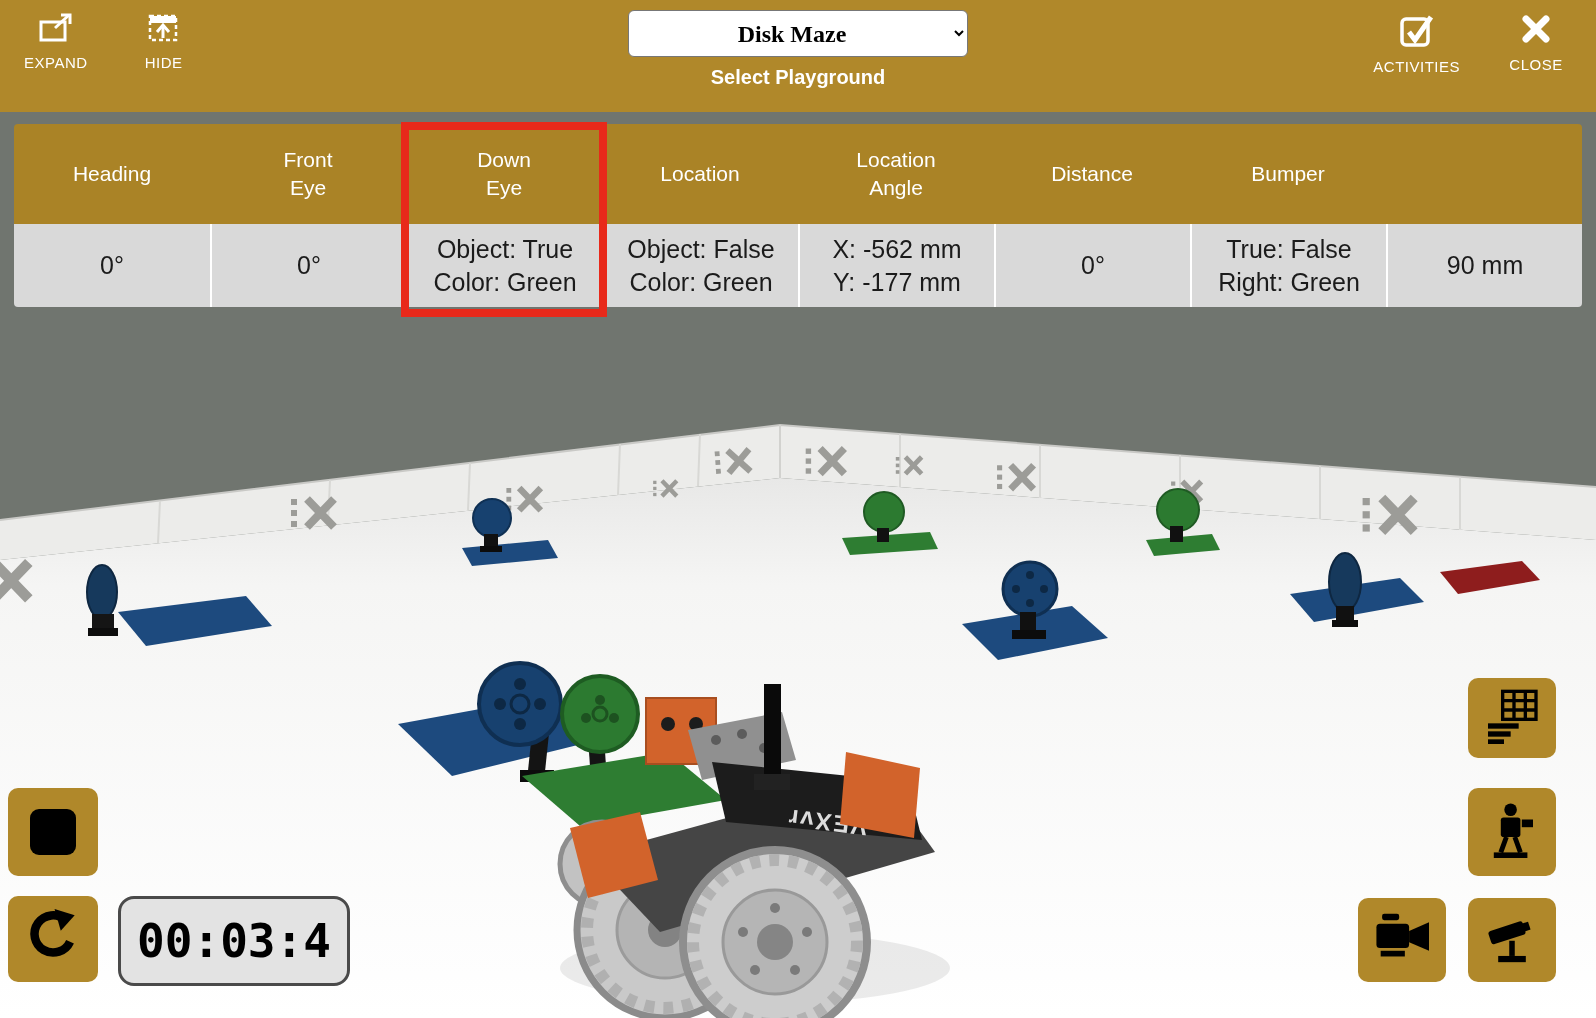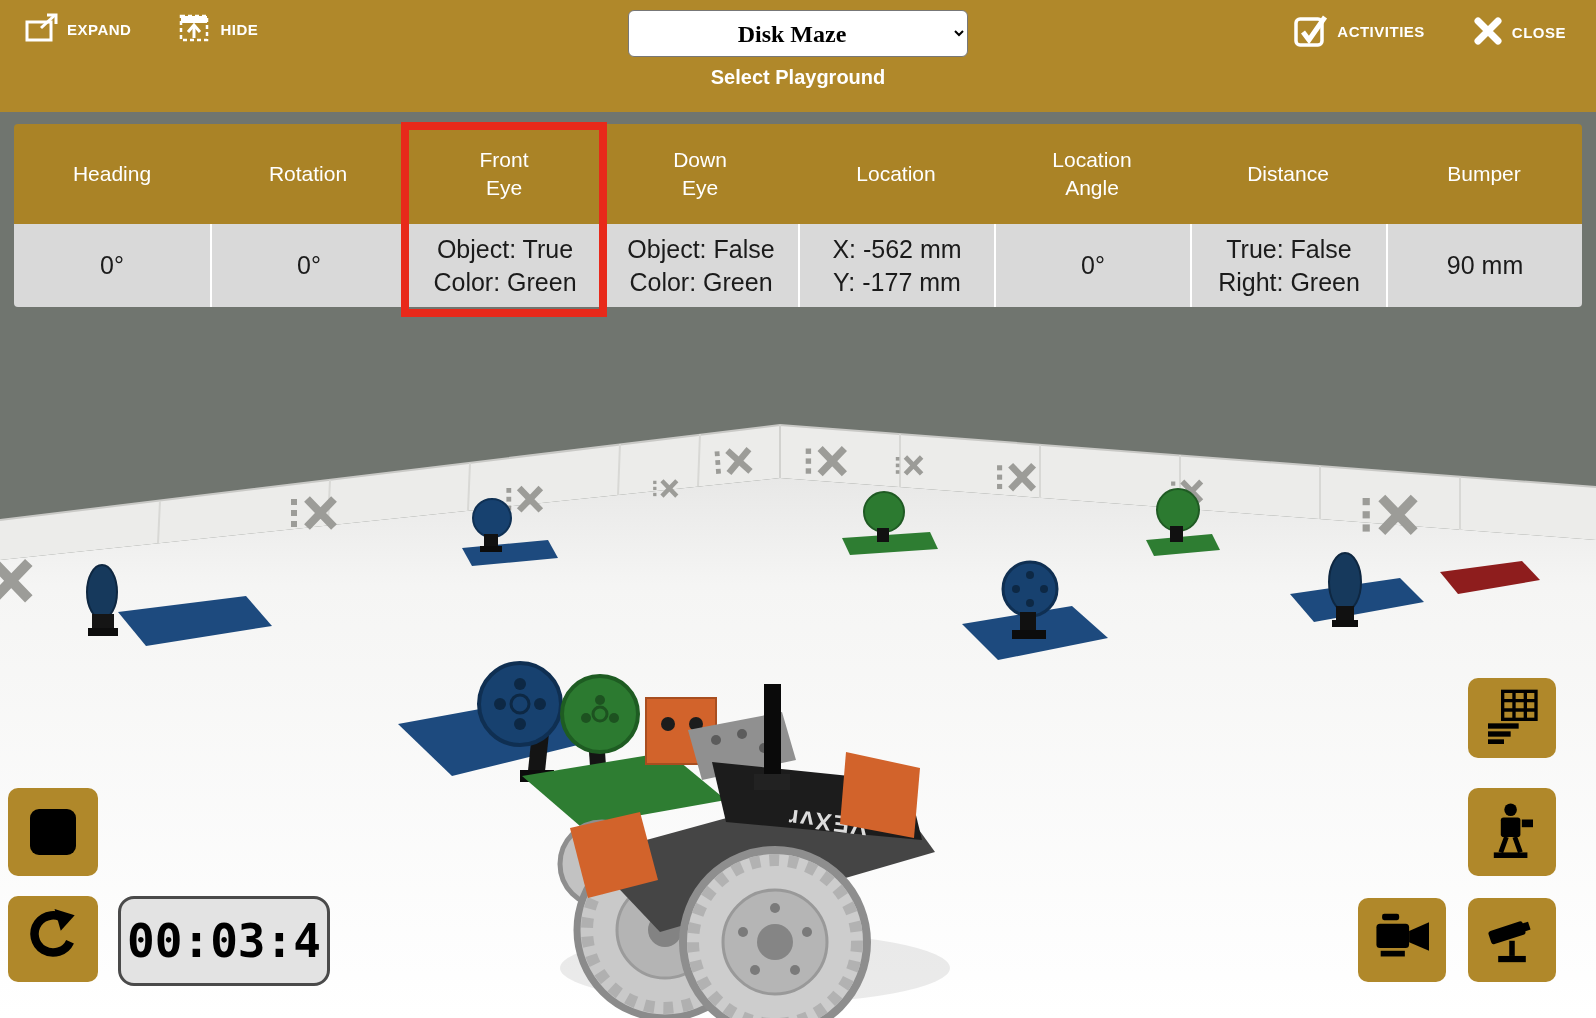--- a/index.html
+++ b/index.html
@@ -9,24 +9,24 @@
     font-family:"Liberation Sans",sans-serif;
     -webkit-user-select:none;user-select:none;
   }
   
   .topbar{
     position:absolute;top:0;left:0;width:1596px;height:112px;
     background:#b0882a;z-index:10;
   }
   .tb-group{position:absolute;top:12px;display:flex;gap:46px;}
   .tb-left{left:24px;}
-  .tb-right{right:30px;align-items:flex-end;}
+  .tb-right{right:30px;}
   .tb-btn{
-    display:flex;flex-direction:row;align-items:center;gap:7px;
-    color:#fff;font-size:15px;font-weight:bold;letter-spacing:.5px;cursor:pointer;
+    display:flex;flex-direction:column;align-items:center;gap:7px;
+    color:#fff;font-size:15px;font-weight:normal;letter-spacing:.5px;cursor:pointer;
     min-width:60px;
   }
   .tb-center{
     position:absolute;left:50%;top:10px;transform:translateX(-50%);
     display:flex;flex-direction:column;align-items:center;gap:9px;
   }
   select.playground{
     width:340px;height:47px;font-size:24px;font-weight:bold;
     font-family:Liberation Serif, serif;
     border:1px solid #777;border-radius:6px;background:#fff;color:#000;
@@ -63,21 +63,21 @@
   .scene{position:absolute;top:112px;left:0;width:1596px;height:906px;z-index:1;}
   
   .gold-btn{
     position:absolute;background:#b0882a;border-radius:10px;
     display:flex;align-items:center;justify-content:center;cursor:pointer;z-index:15;
   }
   #stop-btn{left:8px;top:788px;width:90px;height:88px;}
   #stop-btn .stop-square{width:46px;height:46px;background:#000;border-radius:9px;}
   #reset-btn{left:8px;top:896px;width:90px;height:86px;}
   #timer{
-    position:absolute;left:118px;top:896px;width:212px;height:90px;z-index:15;
+    position:absolute;left:118px;top:896px;width:232px;height:90px;z-index:15;
     background:#e3e3e3;border:3px solid #4a4a4a;border-radius:16px;
     display:flex;align-items:center;justify-content:center;
     font-family:"DejaVu Sans Mono",monospace;font-size:46px;font-weight:bold;color:#000;
     box-sizing:border-box;
   }
   #dashboard-btn{left:1468px;top:678px;width:88px;height:80px;}
   #robot-view-btn{left:1468px;top:788px;width:88px;height:88px;}
   #cam-follow-btn{left:1358px;top:898px;width:88px;height:84px;}
   #cam-fixed-btn{left:1468px;top:898px;width:88px;height:84px;}
 </style>
@@ -137,24 +137,20 @@
   </div>
 </header>
 
 <div class="table-wrap">
   <div class="header-row">
     <div class="th">
         <span>Heading</span>
         <span></span>
       </div>
     <div class="th">
-        <span>Rotation</span>
-        <span></span>
-      </div>
-    <div class="th">
         <span>Front</span>
         <span>Eye</span>
       </div>
     <div class="th">
         <span>Down</span>
         <span>Eye</span>
       </div>
     <div class="th">
         <span>Location</span>
         <span></span>

